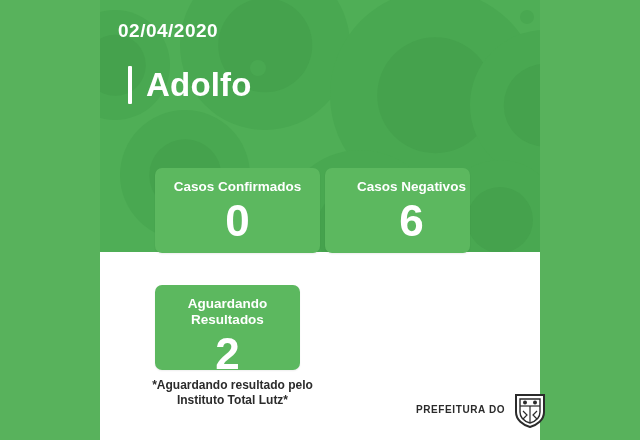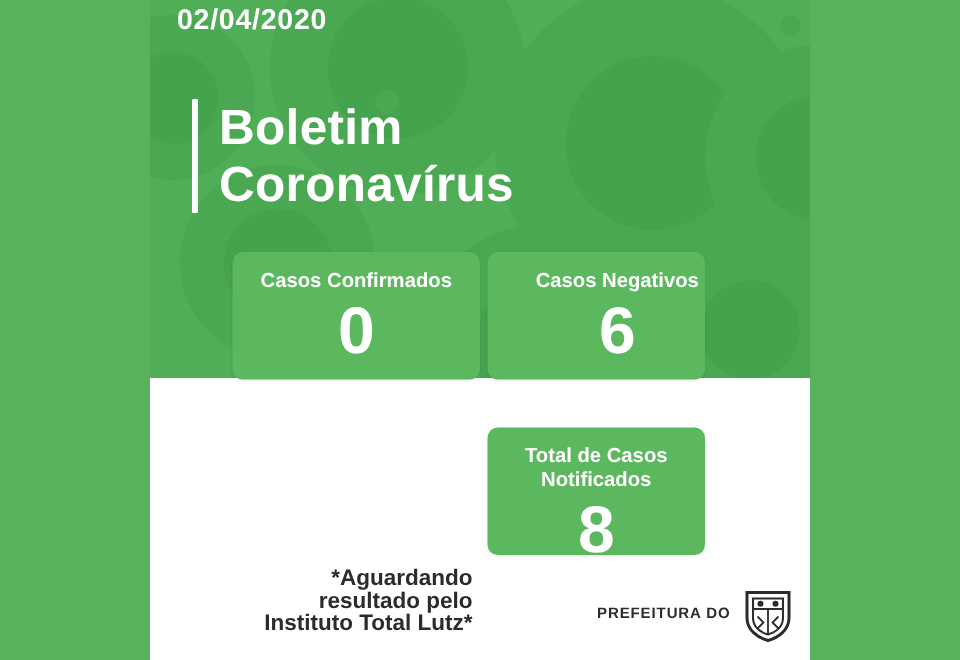--- a/index.html
+++ b/index.html
@@ -46,21 +46,21 @@
 
   
   .white-panel {
     position: absolute; left: 100px; top: 252px;
     width: 440px; height: 188px;
     background: #ffffff; z-index: 4;
   }
 
   
   .date {
-    position: absolute; left: 118px; top: 3px;
+    position: absolute; left: 118px; top: 20px;
     font-size: 19px; font-weight: bold; color: #ffffff;
     letter-spacing: 0.5px; z-index: 8;
   }
 
   
   .title-wrap {
     position: absolute; left: 128px; top: 66px; z-index: 8;
     display: flex; align-items: stretch;
   }
   .title-bar {
@@ -92,28 +92,28 @@
   }
 
   #card-confirmados { left: 155px; top: 168px; width: 165px; height: 85px; }
   #card-negativos  { left: 325px; top: 168px; width: 145px; height: 85px; padding-left: 28px; }
   #card-aguardando { left: 155px; top: 285px; width: 145px; height: 85px; }
   #card-total      { left: 325px; top: 285px; width: 145px; height: 85px; }
 
   
   .footnote {
     position: absolute; left: 150px; top: 378px; width: 165px;
-    text-align: right; color: #2b2b2b;
-    font-size: 15px; font-weight: bold; line-height: 15px;
+    text-align: center; color: #2b2b2b;
+    font-size: 12px; font-weight: bold; line-height: 15px;
     z-index: 9;
   }
 
   
   .logo-wrap {
-    position: absolute; left: 398px; top: 392px; z-index: 9;
+    position: absolute; left: 416px; top: 392px; z-index: 9;
     display: flex; align-items: center;
   }
   .logo-text {
     text-align: right; color: #2b2b2b;
     font-size: 10px; font-weight: bold; line-height: 12.5px;
     letter-spacing: 0.6px; margin-right: 8px;
   }
   .crest {
     width: 34px; height: 36px; position: relative;
   }
@@ -140,40 +140,39 @@
 
   <div class="side-left"></div>
   <div class="side-right"></div>
   <div class="white-panel"></div>
 
   <div class="date">02/04/2020</div>
 
   <div class="title-wrap">
     <div class="title-bar"></div>
     <div class="title-text">
-      <div>Boletim</div>
-      <div>Coronavírus</div>
+      <div>Adolfo</div>
     </div>
   </div>
 
   <div class="card" id="card-confirmados">
     <div class="label">Casos Confirmados</div>
     <div class="value">0</div>
   </div>
 
   <div class="card" id="card-negativos">
     <div class="label">Casos Negativos</div>
     <div class="value">6</div>
   </div>
 
+  <div class="card" id="card-aguardando">
+    <div class="label">Aguardando Resultados</div>
+    <div class="value">2</div>
+  </div>
 
-  <div class="card" id="card-total">
-    <div class="label">Total de Casos Notificados</div>
-    <div class="value">8</div>
-  </div>
 
   <div class="footnote">
     <div>*Aguardando resultado pelo</div>
     <div>Instituto Total Lutz*</div>
   </div>
 
   <div class="logo-wrap">
     <div class="logo-text">
       <div>PREFEITURA DO</div>
     </div>

